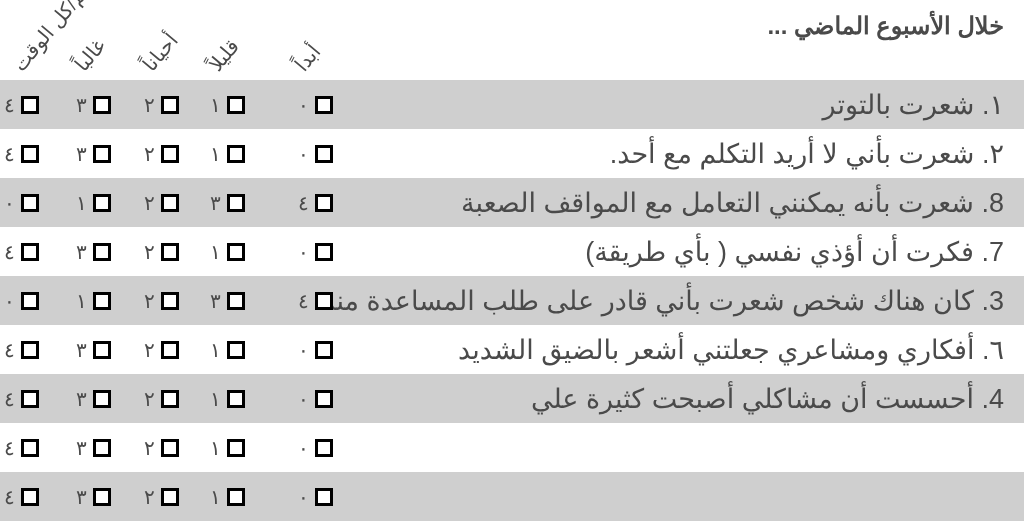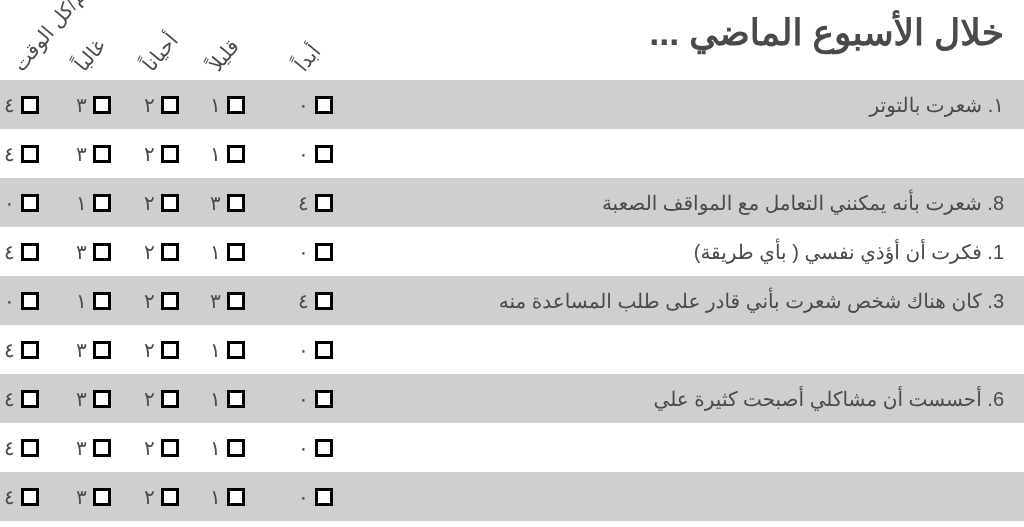--- a/index.html
+++ b/index.html
@@ -12,21 +12,21 @@
   .page {
     width: 1024px;
     height: 527px;
     position: relative;
     overflow: hidden;
   }
   .heading {
     position: absolute;
     top: 12px;
     right: 20px;
-    font-size: 36px;
+    font-size: 24px;
     font-weight: 700;
     direction: rtl;
   }
   .header-labels {
     position: absolute;
     top: 0;
     left: 0;
     width: 380px;
     height: 80px;
   }
@@ -54,21 +54,21 @@
     background: #cfcfcf;
   }
   .qtext {
     position: absolute;
     right: 20px;
     top: 0;
     bottom: 0;
     display: flex;
     align-items: center;
     justify-content: flex-end;
-    font-size: 20px;
+    font-size: 27px;
     direction: rtl;
     white-space: nowrap;
     color: #4a4a4a;
   }
   .cells {
     position: absolute;
     left: 0;
     top: 0;
     bottom: 0;
     width: 380px;
@@ -142,20 +142,21 @@
             <span class="num">١</span>
             <span class="checkbox"></span>
           </div>
           <div class="cell c4">
             <span class="num">٠</span>
             <span class="checkbox"></span>
           </div>
         </div>
       </div>
       <div class="row">
+        <div class="qtext">٢. شعرت بأني لا أريد التكلم مع أحد.</div>
         <div class="cells">
           <div class="cell c0">
             <span class="num">٤</span>
             <span class="checkbox"></span>
           </div>
           <div class="cell c1">
             <span class="num">٣</span>
             <span class="checkbox"></span>
           </div>
           <div class="cell c2">
@@ -191,21 +192,21 @@
             <span class="num">٣</span>
             <span class="checkbox"></span>
           </div>
           <div class="cell c4">
             <span class="num">٤</span>
             <span class="checkbox"></span>
           </div>
         </div>
       </div>
       <div class="row">
-        <div class="qtext">1. فكرت أن أؤذي نفسي ( بأي طريقة)</div>
+        <div class="qtext">7. فكرت أن أؤذي نفسي ( بأي طريقة)</div>
         <div class="cells">
           <div class="cell c0">
             <span class="num">٤</span>
             <span class="checkbox"></span>
           </div>
           <div class="cell c1">
             <span class="num">٣</span>
             <span class="checkbox"></span>
           </div>
           <div class="cell c2">
@@ -241,45 +242,46 @@
             <span class="num">٣</span>
             <span class="checkbox"></span>
           </div>
           <div class="cell c4">
             <span class="num">٤</span>
             <span class="checkbox"></span>
           </div>
         </div>
       </div>
       <div class="row">
-        <div class="cells">
-          <div class="cell c0">
-            <span class="num">٤</span>
-            <span class="checkbox"></span>
-          </div>
-          <div class="cell c1">
-            <span class="num">٣</span>
-            <span class="checkbox"></span>
-          </div>
-          <div class="cell c2">
-            <span class="num">٢</span>
-            <span class="checkbox"></span>
-          </div>
-          <div class="cell c3">
-            <span class="num">١</span>
-            <span class="checkbox"></span>
-          </div>
-          <div class="cell c4">
-            <span class="num">٠</span>
-            <span class="checkbox"></span>
-          </div>
-        </div>
-      </div>
-      <div class="row shade">
-        <div class="qtext">6. أحسست أن مشاكلي أصبحت كثيرة علي</div>
+        <div class="qtext">٦. أفكاري ومشاعري جعلتني أشعر بالضيق الشديد</div>
+        <div class="cells">
+          <div class="cell c0">
+            <span class="num">٤</span>
+            <span class="checkbox"></span>
+          </div>
+          <div class="cell c1">
+            <span class="num">٣</span>
+            <span class="checkbox"></span>
+          </div>
+          <div class="cell c2">
+            <span class="num">٢</span>
+            <span class="checkbox"></span>
+          </div>
+          <div class="cell c3">
+            <span class="num">١</span>
+            <span class="checkbox"></span>
+          </div>
+          <div class="cell c4">
+            <span class="num">٠</span>
+            <span class="checkbox"></span>
+          </div>
+        </div>
+      </div>
+      <div class="row shade">
+        <div class="qtext">4. أحسست أن مشاكلي أصبحت كثيرة علي</div>
         <div class="cells">
           <div class="cell c0">
             <span class="num">٤</span>
             <span class="checkbox"></span>
           </div>
           <div class="cell c1">
             <span class="num">٣</span>
             <span class="checkbox"></span>
           </div>
           <div class="cell c2">

